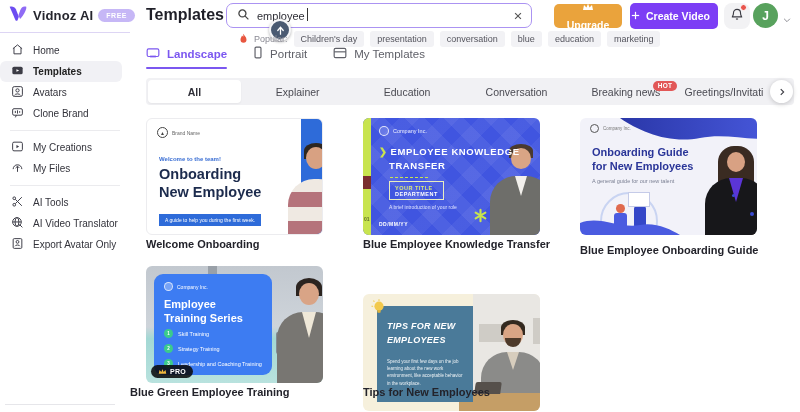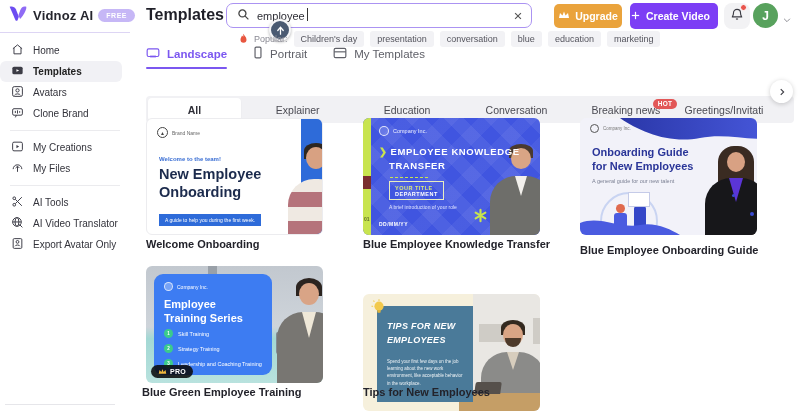--- a/index.html
+++ b/index.html
@@ -19,21 +19,21 @@
   .search-box input { border:none; outline:none; flex:1; font-size:11px; color:#2e2e36; font-family:"Liberation Sans",sans-serif; background:transparent; margin-left:7px; }
   .search-caret { left:307px; top:8px; width:1px; height:13px; background:#333; }
   .clear-btn { cursor:pointer; display:flex; align-items:center; }
 
   .cursor-badge { left:269px; top:19px; width:22px; height:22px; border-radius:50%; background:#4a5a72; border:2px solid rgba(255,255,255,.95); display:flex; align-items:center; justify-content:center; box-shadow:0 1px 3px rgba(0,0,0,.3); }
 
   .popular-row { left:239px; top:30px; display:flex; align-items:center; gap:6px; }
   .popular-label { font-size:9px; color:#8a8a94; }
   .tag-pill { background:#f2f2f5; color:#55555e; font-size:9px; padding:3px 7px; border-radius:3px; white-space:nowrap; cursor:pointer; }
 
-  .upgrade-btn { left:554px; top:4px; width:68px; height:24px; background:#eaa33c; border-radius:5px; border:none; color:#fff; font-weight:700; font-size:10.5px; display:flex; align-items:center; justify-content:center; gap:5px; cursor:pointer; font-family:"Liberation Sans",sans-serif; }
+  .upgrade-btn { left:554px; top:4px; width:68px; height:24px; background:#eaa33c; border-radius:5px; border:none; color:#fff; font-weight:700; font-size:10.5px; display:flex; align-items:center; justify-content:center; gap:5px; cursor:pointer; font-family:"Liberation Sans",sans-serif;flex-direction:column; }
   .create-btn { left:630px; top:3px; width:88px; height:26px; background:#7c3ef5; border-radius:5px; border:none; color:#fff; font-weight:600; font-size:10.5px; display:flex; align-items:center; justify-content:flex-start; gap:5px; cursor:pointer; font-family:"Liberation Sans",sans-serif; }
   .bell-btn { left:724px; top:3px; width:26px; height:26px; background:#f2f2f4; border-radius:8px; display:flex; align-items:center; justify-content:center; cursor:pointer; }
   .bell-dot { left:740px; top:4px; width:7px; height:7px; background:#e8544c; border-radius:50%; border:1px solid #fff; }
   .avatar { left:753px; top:3px; width:25px; height:25px; background:#58a25d; border-radius:50%; color:#fff; font-size:12px; font-weight:700; display:flex; align-items:center; justify-content:center; cursor:pointer; }
 
   
   .sidebar { left:0; top:40px; width:130px; }
   .side-item { height:21px; display:flex; align-items:center; gap:9px; padding-left:11px; margin:0 8px 0 0; cursor:pointer; border-radius:6px; }
   .side-item .lbl { font-size:10px; color:#33333b; }
   .side-item.active { background:#f1f1f5; }
@@ -41,21 +41,21 @@
   .side-divider { height:1px; background:#ebebee; margin:6px 10px; }
   .sidebar-bottom-divider { left:5px; top:404px; width:110px; height:1px; background:#e6e6ea; }
 
   
   .tabs-row { left:146px; top:46px; display:flex; gap:26px; }
   .tab { display:flex; align-items:center; gap:7px; font-size:11.5px; color:#5f6068; padding-bottom:8px; position:relative; cursor:pointer; }
   .tab.active { color:#7b57f0; font-weight:700; }
   .tab.active::after { content:""; position:absolute; left:0; right:0; bottom:0; height:2.5px; background:#7b57f0; border-radius:2px; }
 
   
-  .cat-bar { left:146px; top:96px; width:648px; height:27px; background:#f1f1f4; border-radius:4px; display:flex; align-items:stretch; }
+  .cat-bar { left:146px; top:78px; width:648px; height:27px; background:#f1f1f4; border-radius:4px; display:flex; align-items:stretch; }
   .cat-item { flex:1; display:flex; align-items:center; justify-content:center; font-size:10.5px; color:#4a4a52; cursor:pointer; position:relative; white-space:nowrap; }
   .cat-item.active { background:#fff; border-radius:4px; margin:2px; font-weight:700; color:#2f2f38; box-shadow:0 1px 2px rgba(0,0,0,.05); flex:.85; }
   .cat-item.truncate { overflow:hidden; justify-content:flex-start; padding-left:4px; }
   .cat-item.truncate span { white-space:nowrap; }
   .hot-badge { position:absolute; top:-5px; right:-17px; background:#e25757; color:#fff; font-size:6.5px; font-weight:700; padding:1.5px 5px; border-radius:7px; letter-spacing:.3px; }
   .cat-arrow { left:770px; top:80px; width:23px; height:23px; background:#fff; border-radius:50%; box-shadow:0 1px 5px rgba(0,0,0,.2); display:flex; align-items:center; justify-content:center; cursor:pointer; }
 
   
   .thumb { width:177px; height:117px; border-radius:6px; overflow:hidden; cursor:pointer; }
   .card-title { font-size:11px; font-weight:600; color:#23232b; cursor:pointer; }
@@ -363,22 +363,22 @@
 
     <div class="hairband" style="left:157px; top:24px; width:24px; height:16px; background:#2e2620;"></div>
     <div class="head" style="left:159px; top:28px; width:20px; height:22px; background:#d8a182;"></div>
     <div class="torso" style="left:141px; top:60px; width:56px; height:57px; background:linear-gradient(180deg,#efe9e2 0 13px,#b5737b 13px 28px,#efe9e2 28px 42px,#b5737b 42px 57px);"></div>
     <div class="brand">
       <span class="ring">▲</span>
       <span class="txt">Brand Name</span>
     </div>
     <div class="kicker">Welcome to the team!</div>
     <div class="headline">
+      <div>Onboarding</div>
       <div>New Employee</div>
-      <div>Onboarding</div>
     </div>
     <div class="chip">A guide to help you during the first week.</div>
   </div>
   <div class="abs card-title" style="left:146px; top:238px;">Welcome Onboarding</div>
 
   <div class="abs thumb t2" style="left:363px; top:118px;">
     <div class="pattern"></div>
 
     <div class="hairband" style="left:146px; top:26px; width:24px; height:14px; background:#4a3a2e;"></div>
     <div class="head" style="left:148px; top:30px; width:20px; height:21px; background:#d9a585;"></div>
@@ -483,21 +483,21 @@
       <span class="num">3</span>
       <span class="txt">Leadership and Coaching Training</span>
     </div>
     <div class="pro-badge">
       <svg width="9" height="7" viewBox="0 0 24 18">
           <path d="M2 15 L4 5 L9 10 L12 2 L15 10 L20 5 L22 15 Z" fill="#f0b73c"></path>
         </svg>
       <span>PRO</span>
     </div>
   </div>
-  <div class="abs card-title" style="left:142px; top:386px;">Blue Green Employee Training</div>
+  <div class="abs card-title" style="left:130px; top:386px;">Blue Green Employee Training</div>
 
   <div class="abs thumb t5" style="left:363px; top:266px;margin-top:28px;">
     <div class="photo"></div>
     <div class="shelf" style="left:116px; top:30px; width:30px; height:18px; position:absolute;"></div>
     <div class="shelf" style="left:170px; top:24px; width:32px; height:26px; position:absolute;"></div>
 
     <div class="hairband" style="left:138px; top:26px; width:24px; height:15px; background:#33291f;"></div>
     <div class="head" style="left:140px; top:30px; width:20px; height:22px; background:#d9a585;"></div>
     <div class="abs" style="position:absolute; left:142px; top:44px; width:16px; height:9px; background:#4d3a2a; border-radius:0 0 8px 8px;"></div>
     <div class="torso" style="left:118px; top:58px; width:64px; height:45px; background:#8b8b89;"></div>

